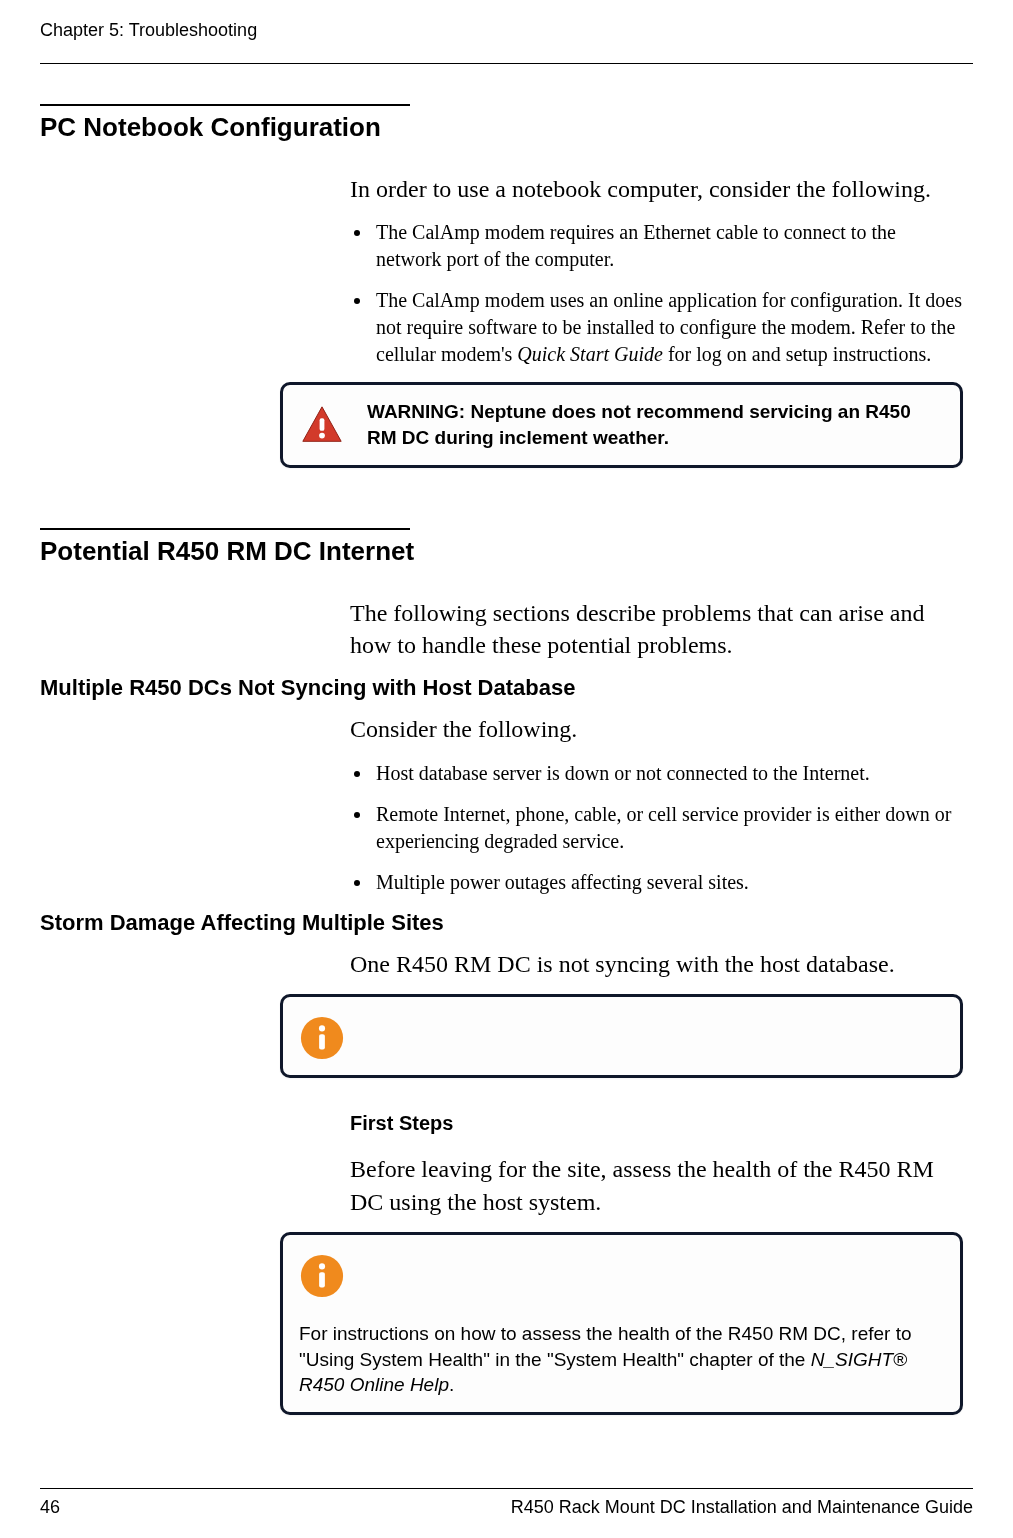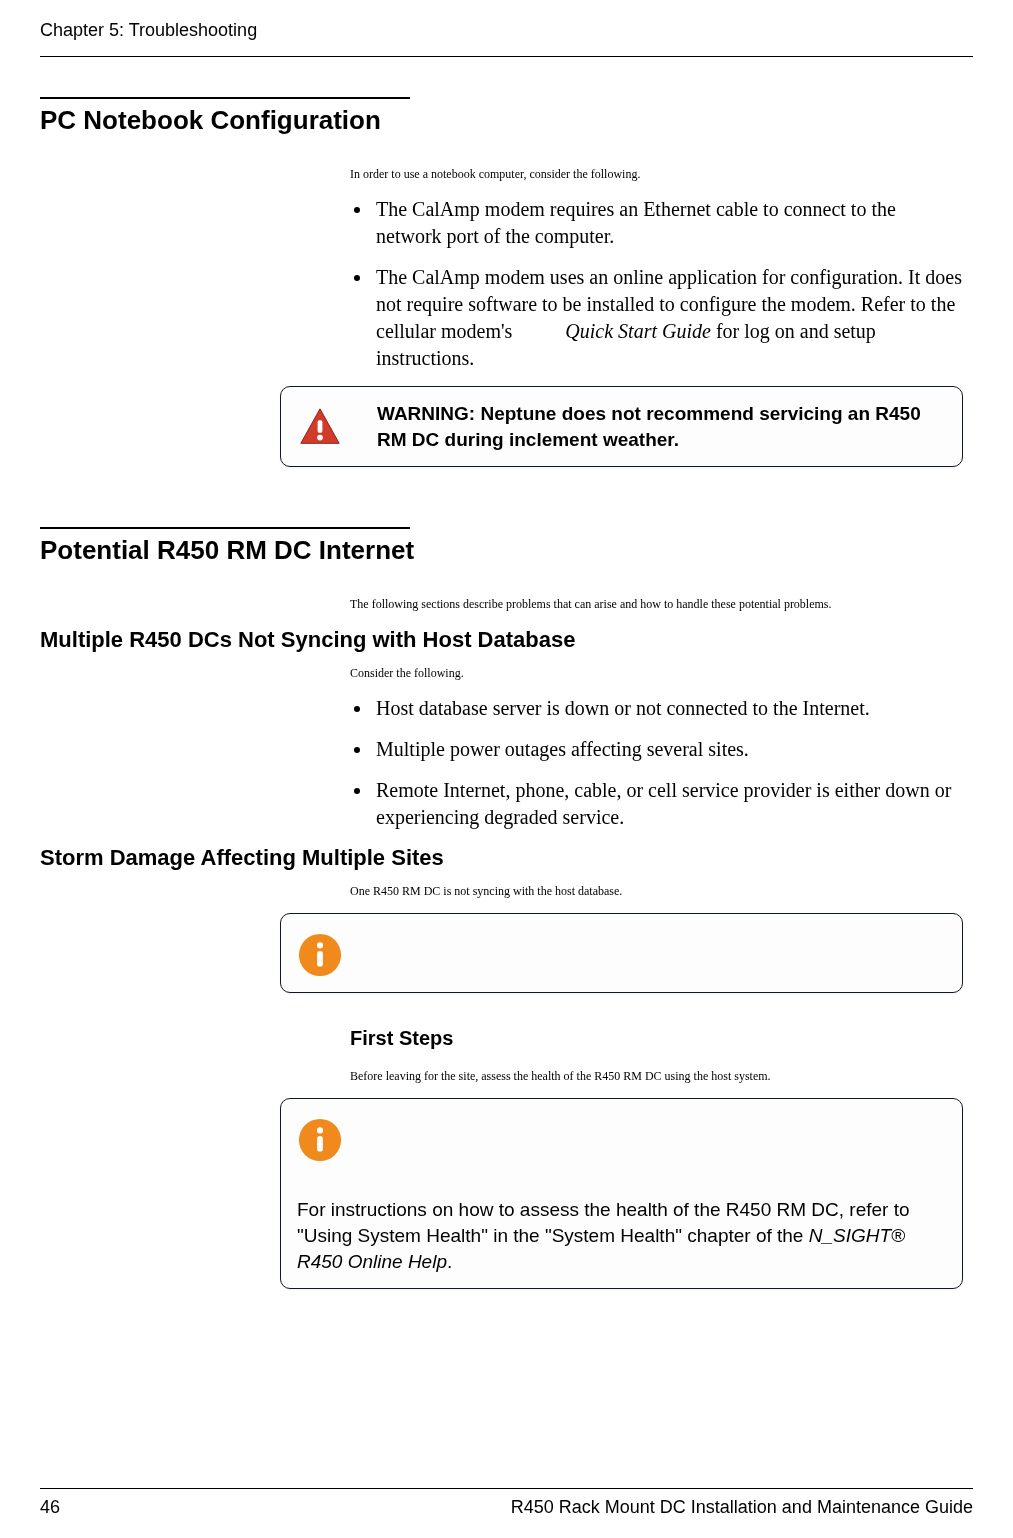--- a/index.html
+++ b/index.html
@@ -13,21 +13,21 @@
   }
   .page {
     position: absolute;
     left: 0; top: 0; right: 0; bottom: 0;
     padding: 20px 40px 30px 40px;
   }
   .chapter-header {
     font-family: Arial, Helvetica, sans-serif;
     font-size: 18px;
     font-weight: 400;
-    margin-bottom: 15px;
+    margin-bottom: 22px;
   }
   .top-rule {
     border: none;
     border-top: 1px solid #000;
     margin-bottom: 40px;
   }
   .section-rule {
     width: 370px;
     border: none;
     border-top: 2px solid #000;
@@ -37,21 +37,21 @@
     font-family: Arial, Helvetica, sans-serif;
     font-size: 26px;
     font-weight: 700;
     margin-bottom: 30px;
   }
   .body-col {
     margin-left: 310px;
     margin-right: 10px;
   }
   .para {
-    font-size: 12px;
+    font-size: 24px;
     line-height: 1.35;
     margin-bottom: 14px;
   }
   ul.bullets {
     list-style: none;
     margin-bottom: 14px;
   }
   ul.bullets li {
     font-size: 20px;
     line-height: 1.35;
@@ -65,28 +65,28 @@
     left: 4px;
     top: 11px;
     width: 6px;
     height: 6px;
     background: #000;
     border-radius: 50%;
   }
   .callout {
     margin-left: 240px;
     margin-right: 10px;
-    border: 1px solid #0f172a;
+    border: 3px solid #0f172a;
     border-radius: 10px;
     background: #fdfdfd;
     box-shadow: 0 1px 2px rgba(0,0,0,0.05);
     padding: 14px 20px 14px 16px;
     display: flex;
     align-items: flex-start;
-    gap: 34px;
+    gap: 22px;
     margin-bottom: 34px;
   }
   .callout.narrow {
     margin-left: 290px;
   }
   .callout .icon {
     flex: 0 0 auto;
     width: 46px;
     height: 46px;
     margin-top: 4px;
@@ -106,21 +106,21 @@
     margin-top: 4px;
   }
   .subsub-title {
     font-family: Arial, Helvetica, sans-serif;
     font-size: 20px;
     font-weight: 700;
     margin-bottom: 18px;
     margin-top: 6px;
     margin-left: 310px;
   }
-  .italic { font-style: italic; margin-left: 48px; }
+  .italic { font-style: italic; }
   .footer {
     position: absolute;
     left: 40px;
     right: 40px;
     bottom: 20px;
   }
   .footer-rule {
     border: none;
     border-top: 1px solid #000;
     margin-bottom: 8px;
@@ -173,22 +173,22 @@
   <div class="body-col">
     <p class="para">The following sections describe problems that can arise and how to handle these potential problems.</p>
   </div>
 
   <div class="subsection-title">Multiple R450 DCs Not Syncing with Host Database</div>
 
   <div class="body-col">
     <p class="para">Consider the following.</p>
     <ul class="bullets">
       <li>Host database server is down or not connected to the Internet.</li>
+      <li>Remote Internet, phone, cable, or cell service provider is either down or experiencing degraded service.</li>
       <li>Multiple power outages affecting several sites.</li>
-      <li>Remote Internet, phone, cable, or cell service provider is either down or experiencing degraded service.</li>
     </ul>
   </div>
 
   <div class="subsection-title">Storm Damage Affecting Multiple Sites</div>
 
   <div class="body-col">
     <p class="para">One R450 RM DC is not syncing with the host database.</p>
   </div>
 
   <div class="callout narrow" style="margin-left:240px;">

